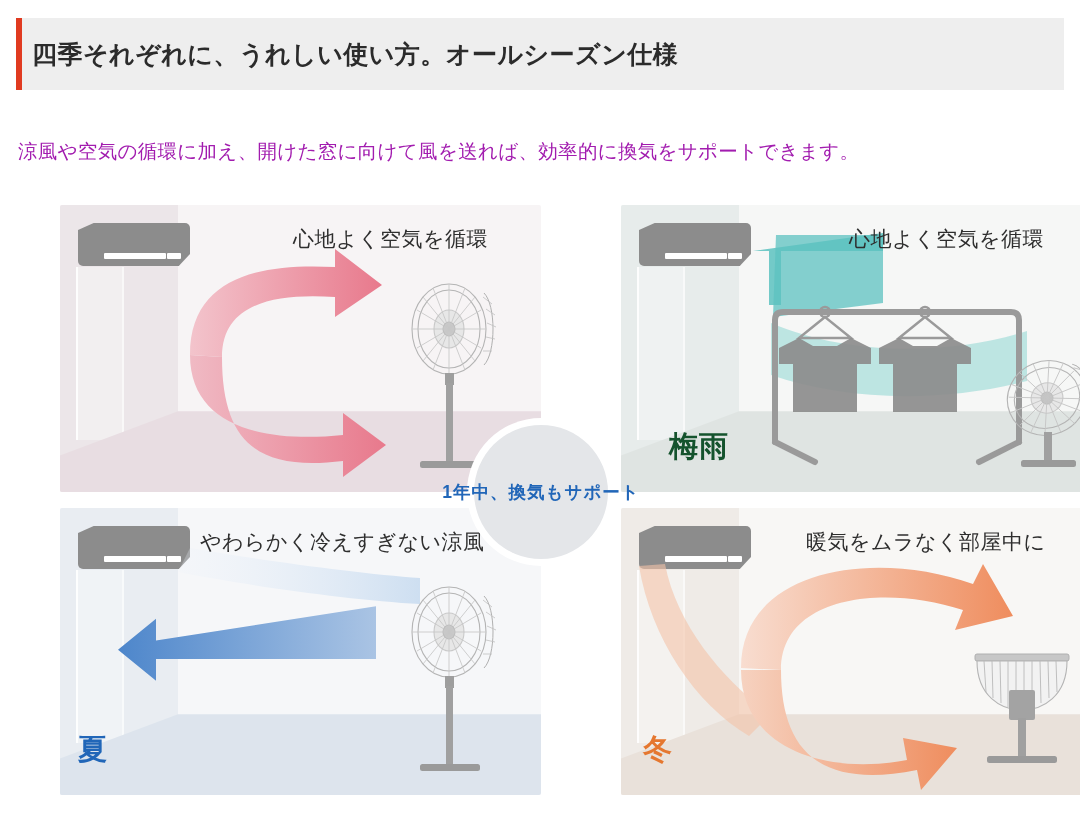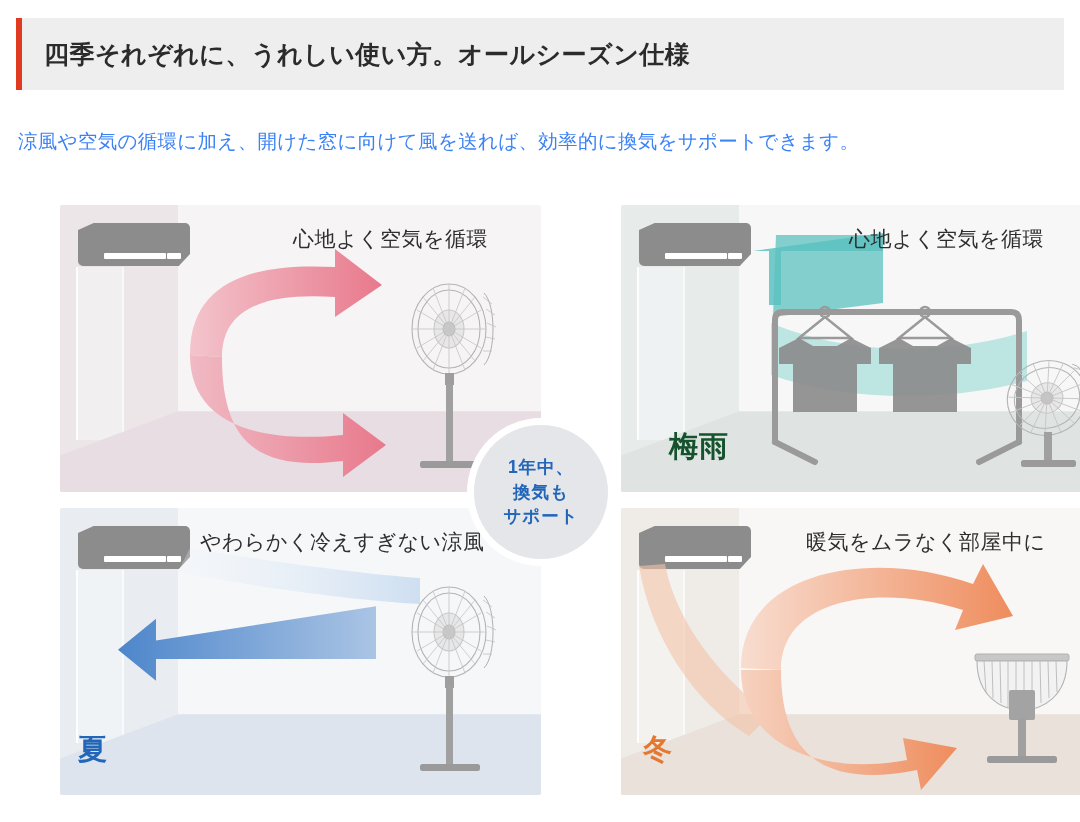--- a/index.html
+++ b/index.html
@@ -31,31 +31,31 @@
   .header-accent {
     width: 6px;
     height: 72px;
     background: #e03a20;
     flex: 0 0 auto;
   }
   .header-title {
     font-size: 25px;
     font-weight: bold;
     color: #2b2b2b;
-    padding-left: 22px;
+    padding-left: 10px;
     letter-spacing: 0.5px;
     white-space: nowrap;
   }
 
   .subtitle {
     position: absolute;
     left: 18px;
-    top: 128px;
+    top: 138px;
     font-size: 19.5px;
-    color: #3b82f6;
+    color: #a21caf;
     letter-spacing: 0.3px;
     white-space: nowrap;
   }
 
   
   .panels {
     position: absolute;
     left: 16px;
     top: 205px;
     width: 1050px;
@@ -129,21 +129,21 @@
   }
 
   
   .badge {
     position: absolute;
     left: 474px; top: 425px;
     width: 134px; height: 134px;
     border-radius: 50%;
     background: #e4e6e9;
     box-shadow: 0 0 0 7px #ffffff;
-    display: flex; flex-direction: column;
+    display: flex; 
     align-items: center; justify-content: center;
     z-index: 30;
   }
   .badge-line {
     font-size: 17.5px;
     font-weight: bold;
     color: #2166b8;
     line-height: 1.42;
     letter-spacing: 1px;
     white-space: nowrap;

